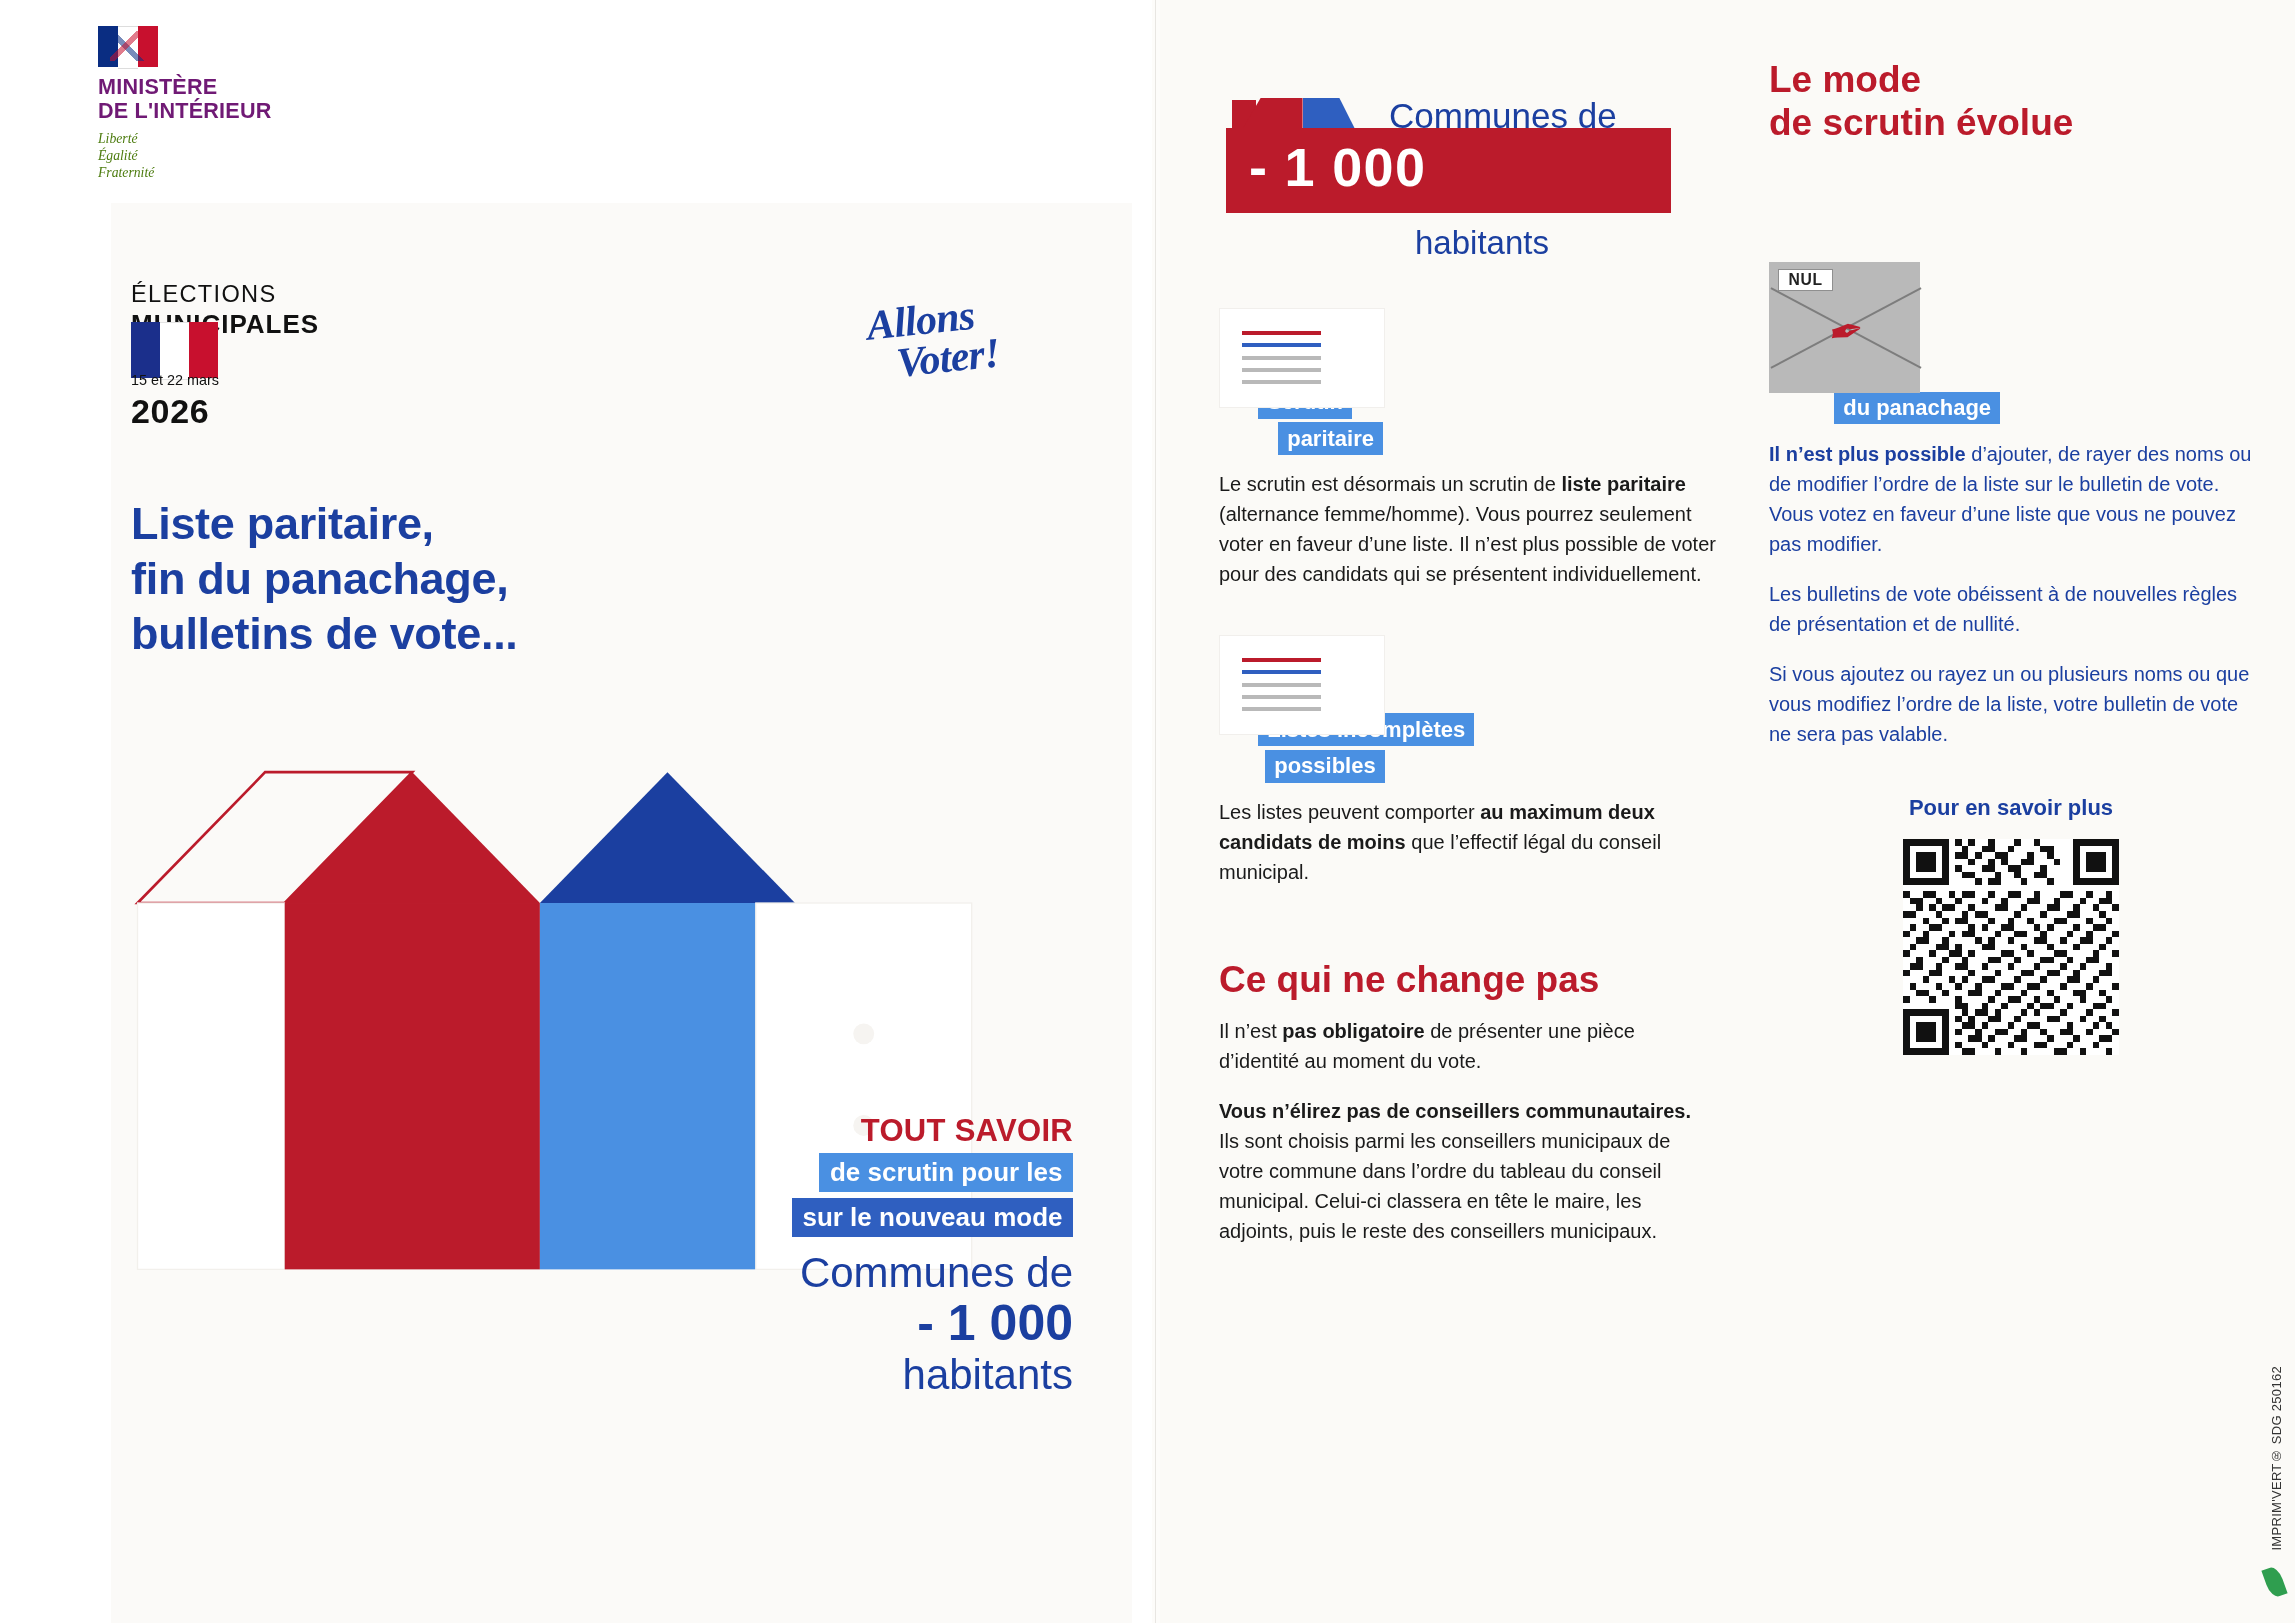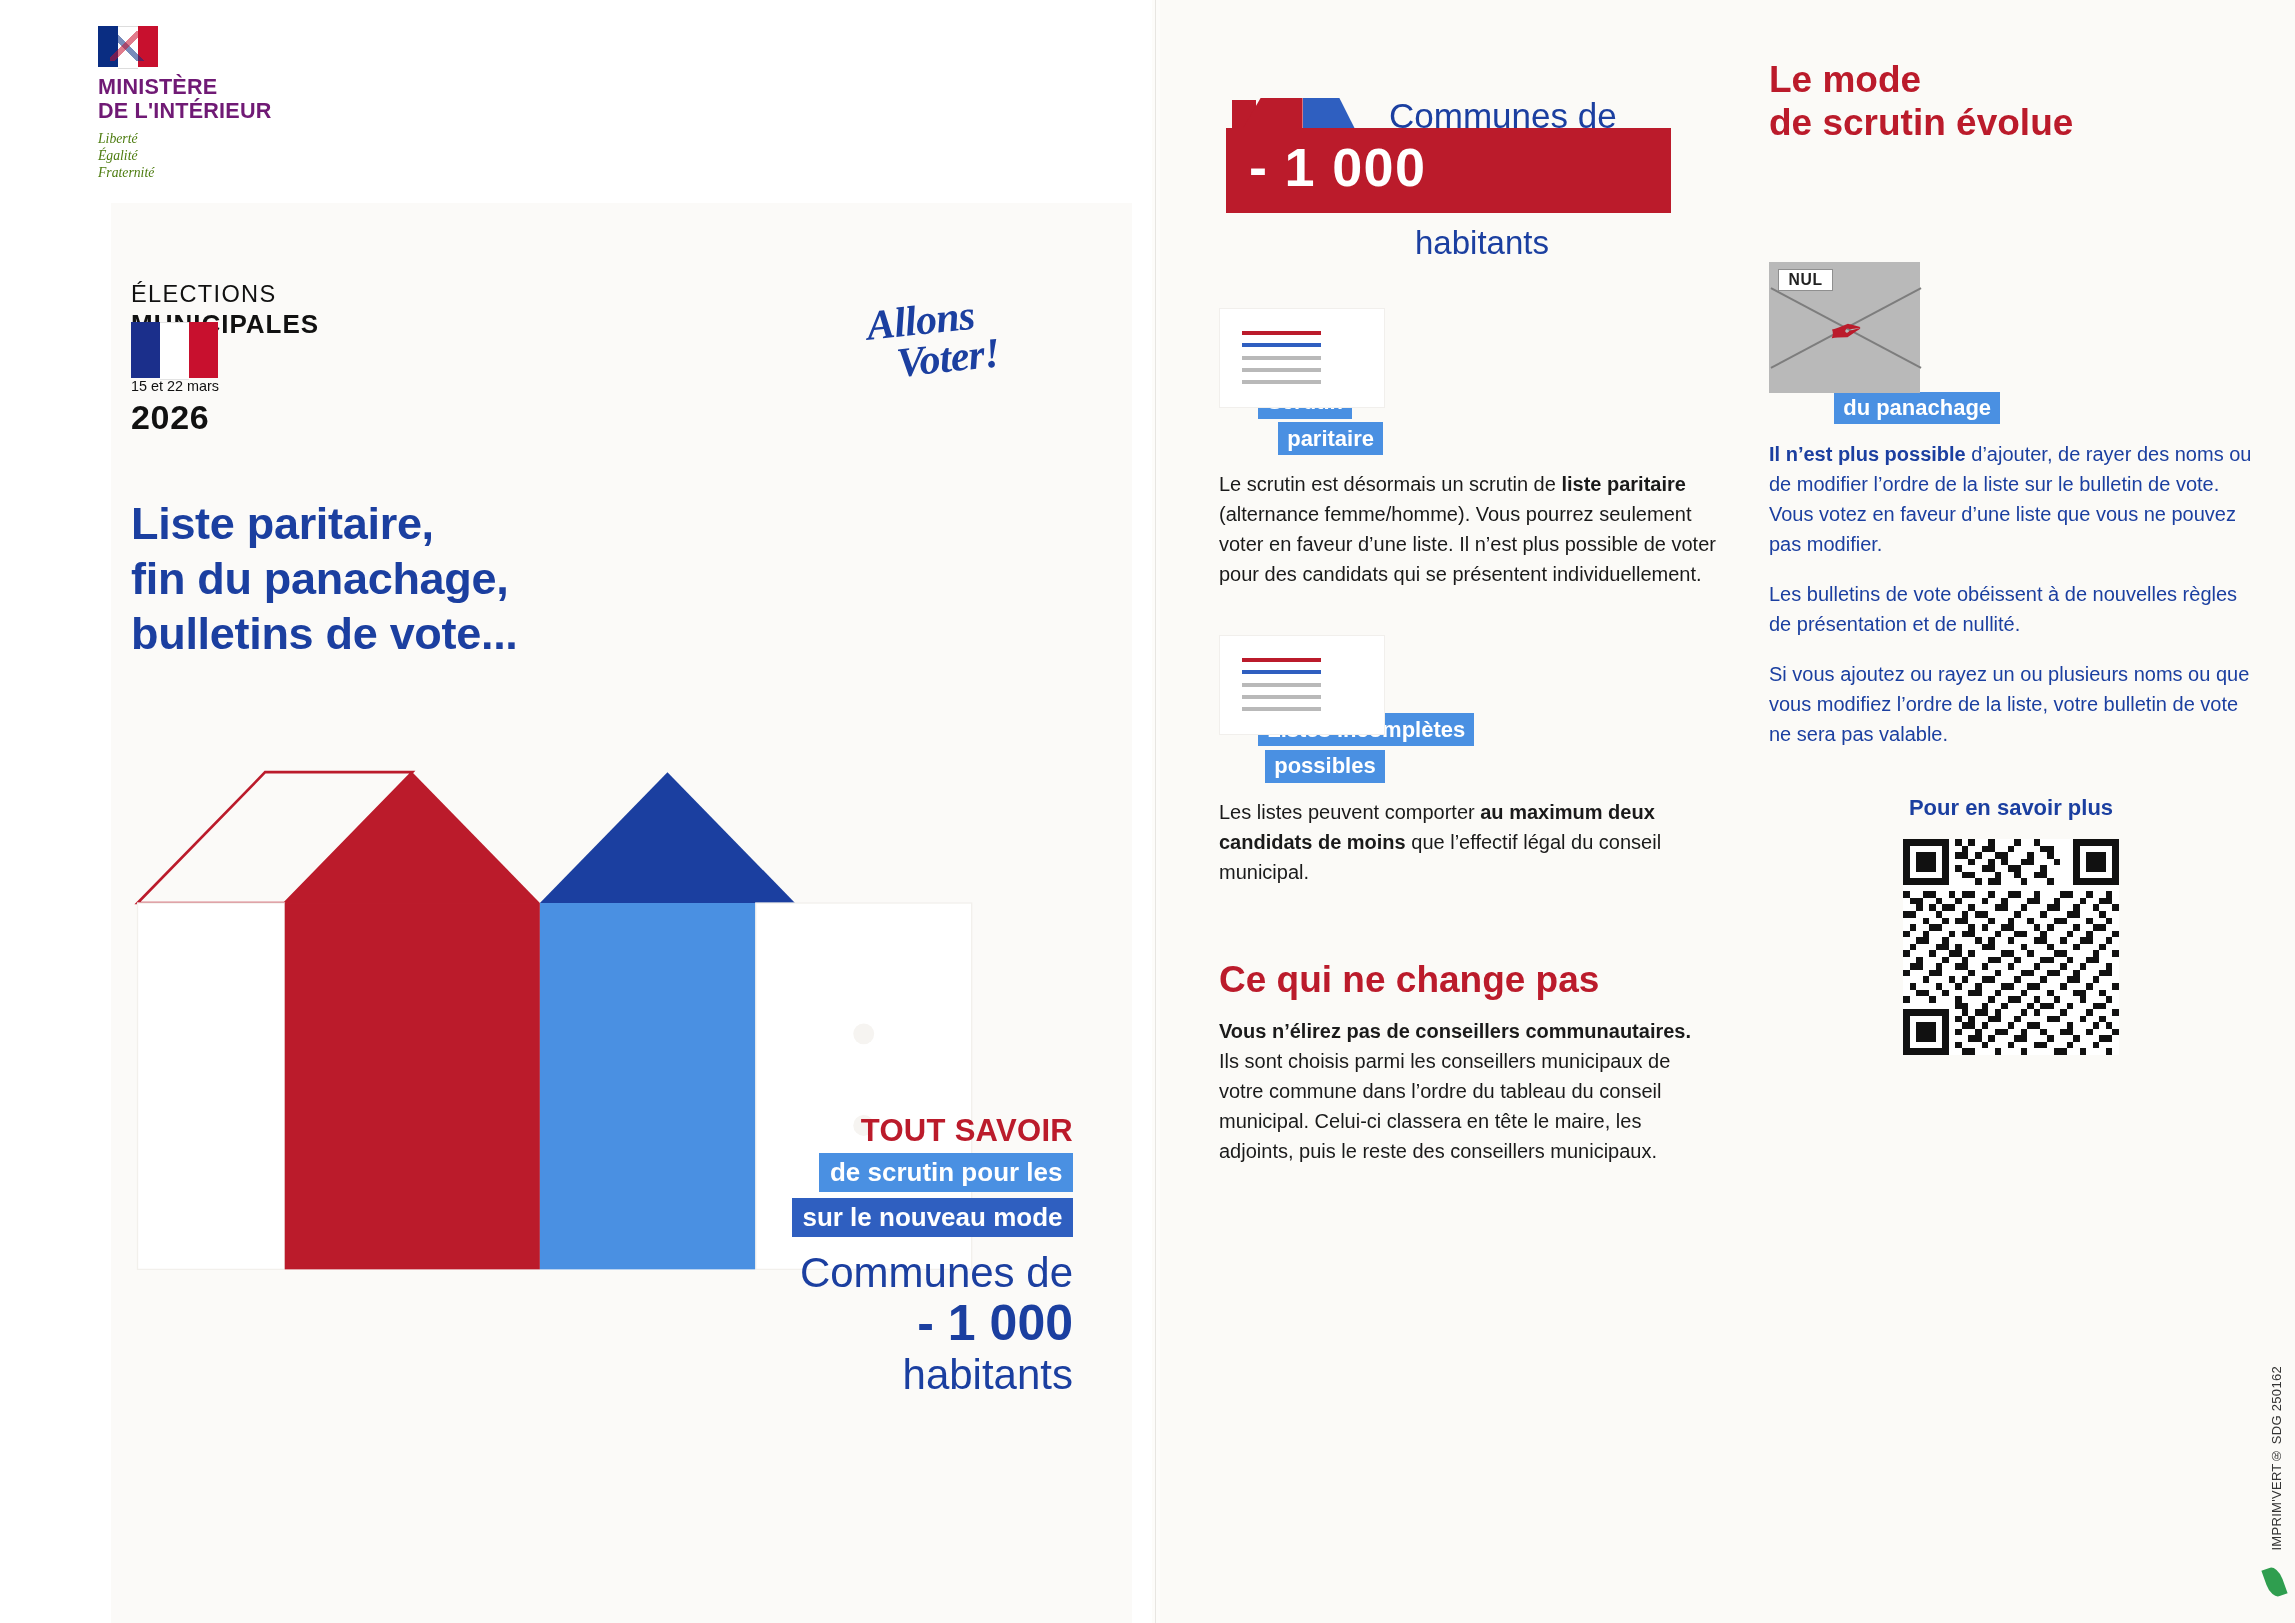--- a/index.html
+++ b/index.html
@@ -151,21 +151,21 @@
     </div>
 
     <div class="elections">
       <div class="el1">ÉLECTIONS</div>
       <div class="el2">MUNICIPALES</div>
       <div class="frflag">
         <i class="f1"></i>
           <i class="f2"></i>
           <i class="f3"></i>
       </div>
-      <div class="eldate" style="position:absolute;left:0;top:97px;">
+      <div class="eldate" style="position:absolute;left:0;top:91px;">
         <div class="dtxt">15 et 22 mars</div>
         <div class="dyear">2026</div>
       </div>
     </div>
 
     <div class="allons">
       <div class="l1">Allons</div>
       <div class="l2">Voter!</div>
     </div>
 
@@ -242,20 +242,21 @@
           <span class="tag">Listes incomplètes</span>
         </div>
         <div class="tagwrap" style="margin-top:3.9px;margin-left:46px;">
           <span class="tag">possibles</span>
         </div>
         <p class="para"><span>Les listes peuvent comporter </span><b>au maximum deux candidats de moins</b><span> que l’effectif légal du conseil municipal.</span></p>
       </div>
 
       <div class="block" style="margin-top:72px;">
         <div class="h-red">Ce qui ne change pas</div>
+        <p class="para"><span>Il n’est </span><b>pas obligatoire</b><span> de présenter une pièce d’identité au moment du vote.</span></p>
         <p class="para"><b>Vous n’élirez pas de conseillers communautaires.</b><span> Ils sont choisis parmi les conseillers municipaux de votre commune dans l’ordre du tableau du conseil municipal. Celui-ci classera en tête le maire, les adjoints, puis le reste des conseillers municipaux.</span></p>
       </div>
     </div>
 
     <div class="col-b">
       <div class="h-red" style="white-space:pre-line;">Le mode
 de scrutin évolue</div>
 
       <div class="block" style="margin-top:118px;">
         <div class="nul">

